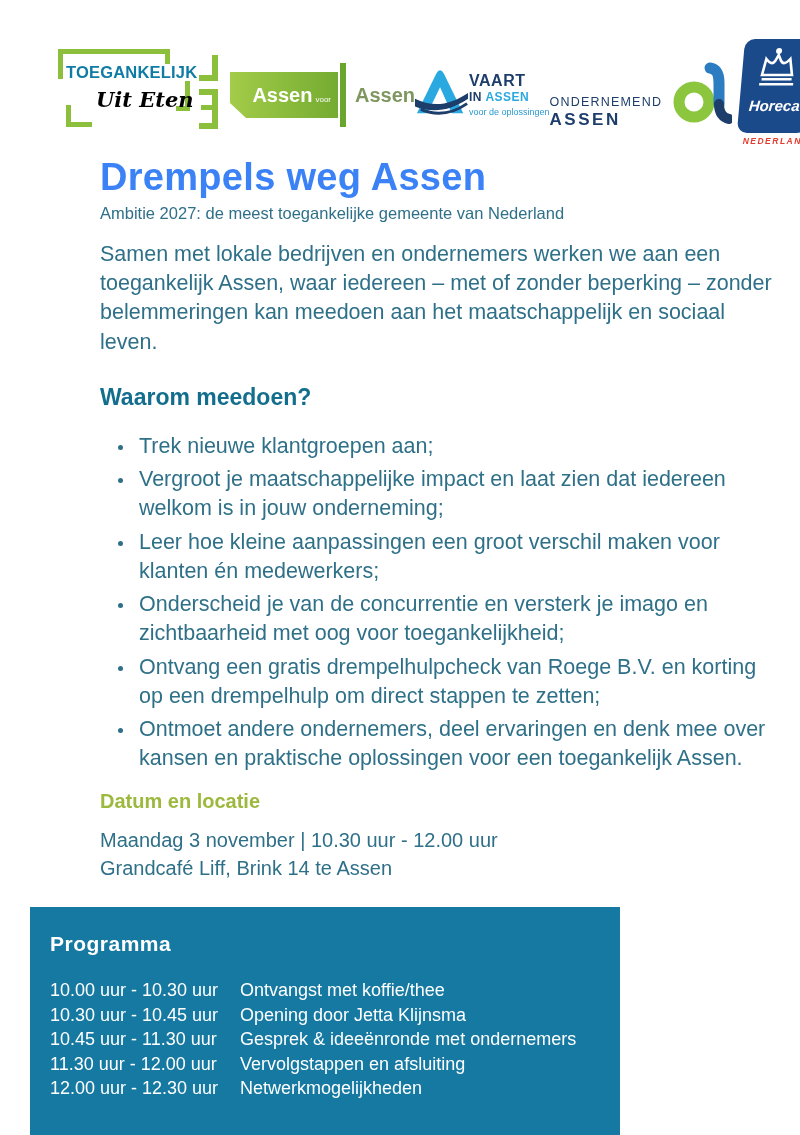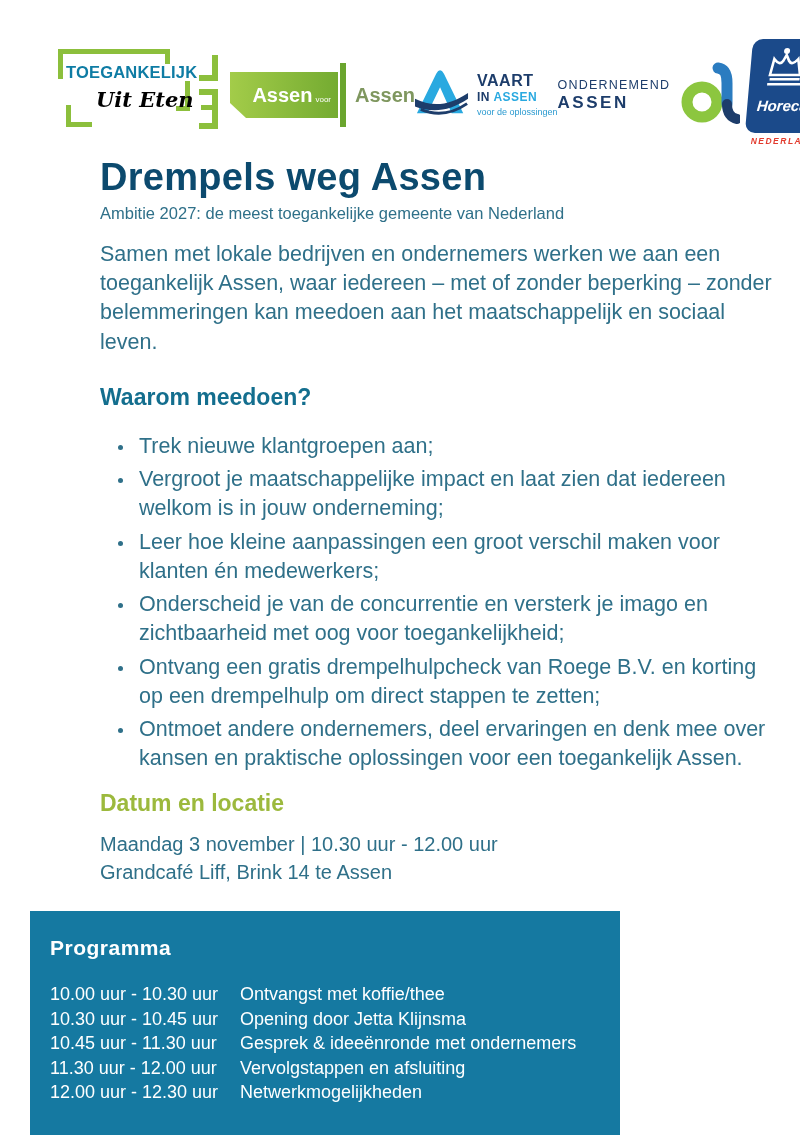--- a/index.html
+++ b/index.html
@@ -33,49 +33,49 @@
   .logo-ava { display:flex; align-items:center; flex:none; }
   .ava-box { position:relative; width:108px; height:46px;
     background:linear-gradient(90deg,#a3cc49,#74ab31);
     clip-path:polygon(0 0,100% 0,100% 100%,16px 100%,0 calc(100% - 15px));
     display:flex; align-items:center; justify-content:flex-end; padding-right:7px; }
   .ava-box .w1 { color:#ffffff; font-weight:700; font-size:20px; }
   .ava-box .w-voor { color:#ffffff; font-size:8px; margin-left:3px; margin-top:9px; }
   .ava-bar { width:6px; height:64px; background:#6aa52e; margin-left:2px; }
   .ava-word2 { color:#7f975f; font-weight:700; font-size:20px; margin-left:9px; }
   
-  .logo-via { display:flex; align-items:flex-start; gap:8px; flex:none; }
+  .logo-via { display:flex; align-items:flex-start; flex:none; }
   .via-text { padding-top:6px; }
   .via-l1 { color:#1d3d6b; font-weight:800; font-size:16px; letter-spacing:.5px; }
   .via-l2 { font-weight:800; font-size:12px; letter-spacing:.5px; color:#1d3d6b; }
   .via-l2 .assen { color:#29a9e0; }
   .via-tag { color:#2a9ad0; font-size:9px; margin-top:3px; }
   
-  .logo-oa { display:flex; align-items:center; gap:10px; flex:none; }
+  .logo-oa { display:flex; align-items:flex-end; gap:10px; flex:none; }
   .oa-l1 { color:#1d3d6b; font-size:12.5px; letter-spacing:1.2px; }
   .oa-l2 { color:#1d3d6b; font-size:17px; font-weight:800; letter-spacing:2.5px; margin-top:1px; }
   
   .logo-horeca { width:88px; text-align:center; flex:none; margin-top:-6px; }
   .horeca-shield { width:70px; height:94px; background:#1b4a8a; border-radius:10px;
     transform:skewX(-5deg); margin:0 auto; display:flex; flex-direction:column;
     align-items:center; justify-content:flex-start; padding-top:8px; }
   .horeca-name { color:#ffffff; font-style:italic; font-weight:800; font-size:15px; margin-top:4px; }
   .horeca-country { color:#e23b2e; font-style:italic; font-weight:700; font-size:8.5px;
     letter-spacing:1.5px; margin-top:3px; }
 
   
   .content { padding:0 58px 0 70px; }
-  .title { color:#0c4a6e; font-size:38px; font-weight:800; letter-spacing:.3px; margin-top:6px; }
+  .title { color:#3b82f6; font-size:38px; font-weight:800; letter-spacing:.3px; margin-top:6px; }
   .subtitle { color:#2f7089; font-size:16.5px; margin-top:5px; }
   .intro { color:#2f7089; font-size:21.5px; line-height:1.36; margin-top:17px; }
   .h-why { color:#136e8e; font-size:23px; font-weight:800; margin-top:27px; }
   ul.bullets { margin-top:21px; padding-left:35px; color:#2f7089; font-size:21.5px; line-height:1.36; }
   ul.bullets li { margin-bottom:4px; padding-left:4px; }
   ul.bullets li::marker { color:#2f7089; font-size:17px; }
-  .h-datum { color:#9cb93d; font-size:23px; font-weight:800; margin-top:16px; }
+  .h-datum { color:#9cb93d; font-size:20px; font-weight:800; margin-top:16px; }
   .when { color:#2f7089; font-size:20px; line-height:1.42; margin-top:13px; }
 
   
   .program-box { margin-top:25px; width:590px; background:#1579a1; color:#ffffff;
     padding:25px 20px 42px 20px; }
   .program-title { font-size:21px; font-weight:800; letter-spacing:.5px; }
   .program-rows { margin-top:22px; }
   .prow { display:flex; font-size:18px; line-height:24.5px; }
   .ptime { width:190px; flex:none; }
 </style>

